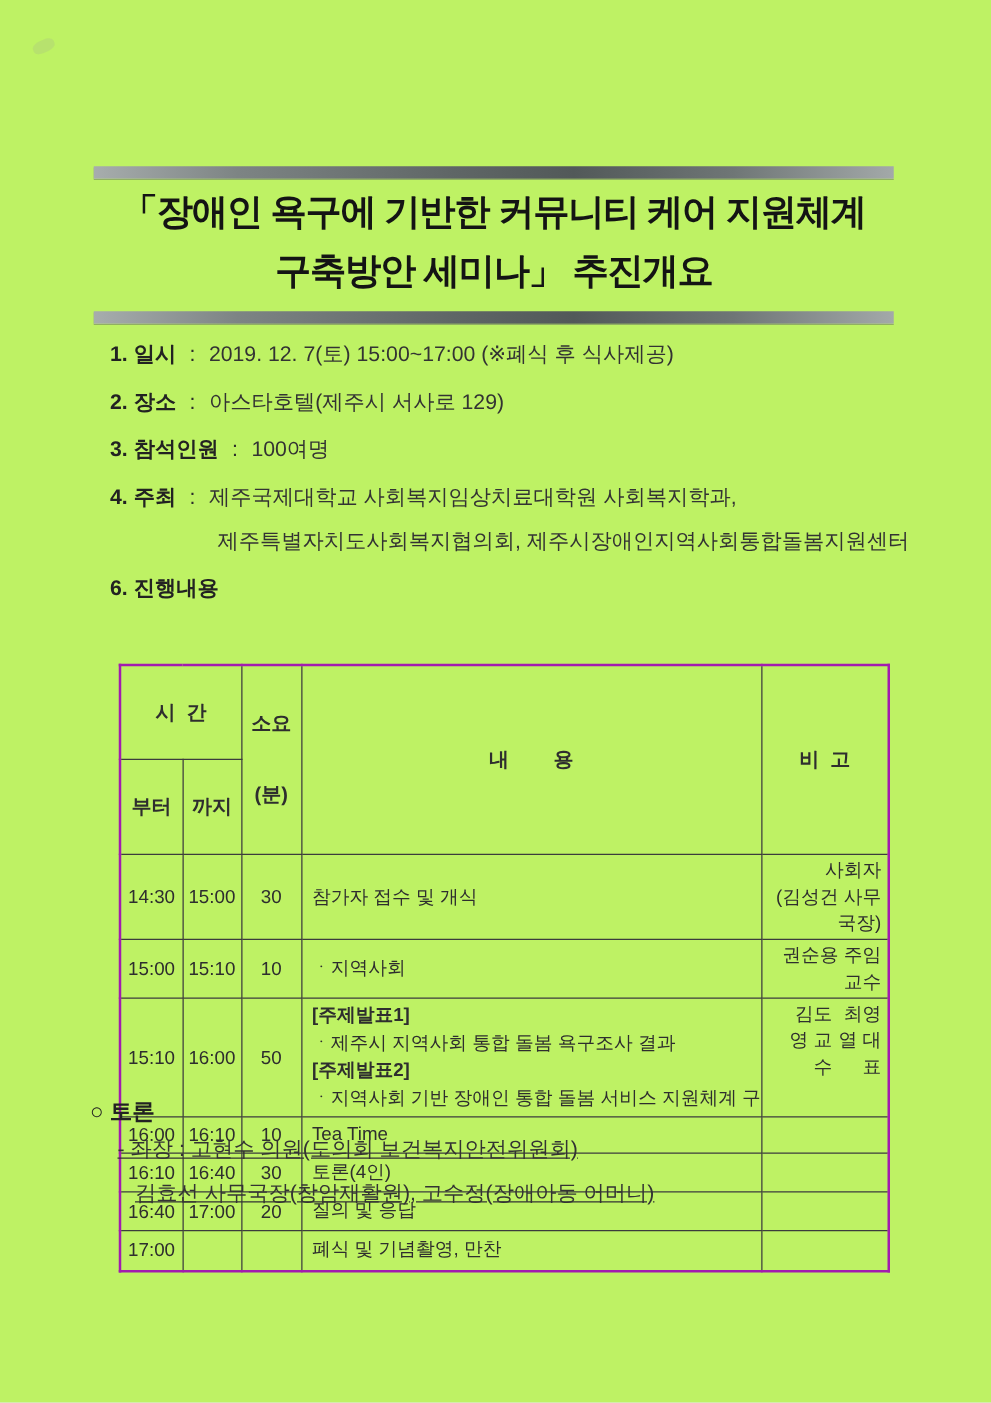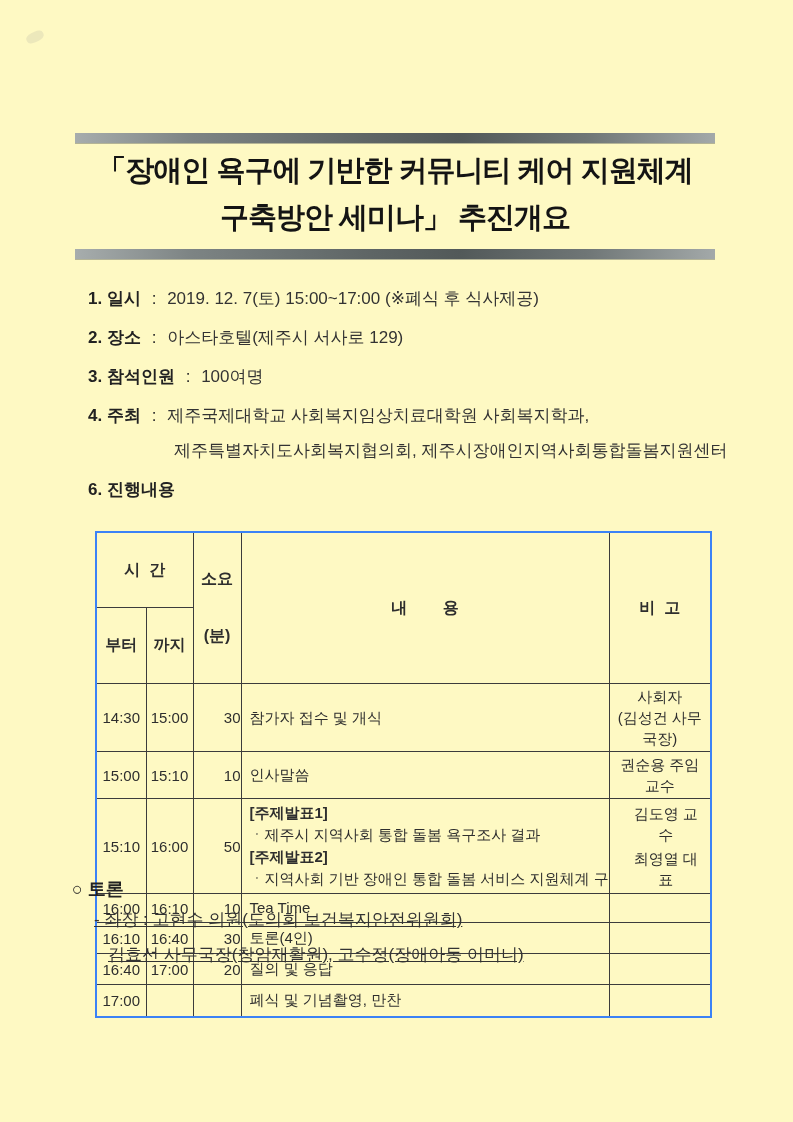--- a/index.html
+++ b/index.html
@@ -1,56 +1,56 @@
 <!DOCTYPE html>
 <html><head>
 <meta charset="utf-8">
 <style>
   html,body{margin:0;padding:0;background:#e8e8e8;}
   .page{
     position:relative;width:793px;height:1122px;margin:0 auto;
-    background:#fef9c3;overflow:hidden;color:#2b2b2b;
+    background:#bef264;overflow:hidden;color:#2b2b2b;
     font-family:"Liberation Sans","DejaVu Sans",sans-serif;
   }
   .smudge{position:absolute;left:26px;top:32px;width:18px;height:10px;
     background:#9a9a9a;opacity:.18;transform:rotate(-25deg);border-radius:40%;}
   .grad-bar{
     position:absolute;left:75px;width:640px;height:10px;
     background:linear-gradient(90deg,#a7adad 0%,#7d8484 18%,#5f6666 45%,#525959 60%,#6f7676 80%,#a3a9a9 100%);
     box-shadow:0 1px 0 rgba(90,95,95,.45);
   }
   .bar-top{top:133px;}
   .bar-bottom{top:249px;}
   .doc-title{
     position:absolute;left:70px;top:147px;width:650px;text-align:center;
     font-size:29px;font-weight:800;line-height:47px;letter-spacing:-1px;color:#141414;
   }
   .info-list{position:absolute;left:88px;top:272px;width:665px;font-size:17px;}
-  .info-item{line-height:24px;margin-bottom:14px;white-space:nowrap;margin-top:15px;}
+  .info-item{line-height:24px;margin-bottom:14px;white-space:nowrap;}
   .info-item .num,.info-item .label{font-weight:700;color:#222;}
   .info-item .colon{padding:0 6px;}
   .info-item .val{font-weight:400;color:#333;}
   .cont-line{margin-left:86px;line-height:24px;margin-top:11px;white-space:nowrap;}
   .schedule{
     position:absolute;left:95px;top:531px;width:615px;
     border-collapse:collapse;table-layout:fixed;font-size:15px;color:#2e2e2e;
   }
   .schedule th,.schedule td{border:1.5px solid #3c3c3c;padding:0;overflow:hidden;}
-  .schedule{border:2px solid #3b82f6;}
+  .schedule{border:2px solid #a21caf;}
   .schedule th{font-weight:700;white-space:pre;font-size:16px;}
   .h-row1{height:24px;}
   .h-row2{height:24px;}
   td.c-time{text-align:center;letter-spacing:0;}
-  td.c-dur{text-align:right;}
+  td.c-dur{text-align:center;}
   td.c-content{text-align:left;padding:2px 8px;}
-  td.c-note{text-align:center;padding:2px 5px;vertical-align:middle;}
+  td.c-note{text-align:right;padding:2px 5px;vertical-align:middle;}
   .note-line{line-height:21px;}
   .content-lines div{line-height:22px;white-space:nowrap;}
   .content-lines .hd{font-weight:700;}
-  .note-split{display:flex;flex-direction:column;justify-content:space-around;height:90px;padding-left:12px;}
+  .note-split{display:flex;flex-direction:row;justify-content:space-around;height:90px;padding-left:12px;}
   .r1{height:44px;} .r2{height:32px;} .r3{height:94px;}
   .r4{height:29px;} .r5{height:31px;} .r6{height:31px;} .r7{height:32px;}
   .tea{padding-left:14px;margin-top:36px;}
   .discussion{position:absolute;left:72px;top:876px;width:680px;font-size:17px;}
   .disc-title{font-weight:700;font-size:18px;line-height:26px;color:#222;}
   .disc-line{margin-left:22px;line-height:35px;white-space:nowrap;color:#333;text-decoration:underline;}
   .disc-line.wrap{margin-left:36px;}
 </style>
 </head>
 <body>
@@ -137,21 +137,21 @@
           <div class="note-line">사회자</div>
           <div class="note-line">(김성건 사무국장)</div>
         </td>
       </tr>
       <tr class="r2">
         <td class="c-time">15:00</td>
         <td class="c-time">15:10</td>
         <td class="c-dur">10</td>
         <td class="c-content">
           <div class="content-lines">
-              <div>인사말씀</div>
+              <div>ㆍ지역사회</div>
             </div>
         </td>
         <td class="c-note">
           <div class="note-line">권순용 주임교수</div>
         </td>
       </tr>
       <tr class="r3">
         <td class="c-time">15:10</td>
         <td class="c-time">16:00</td>
         <td class="c-dur">50</td>

